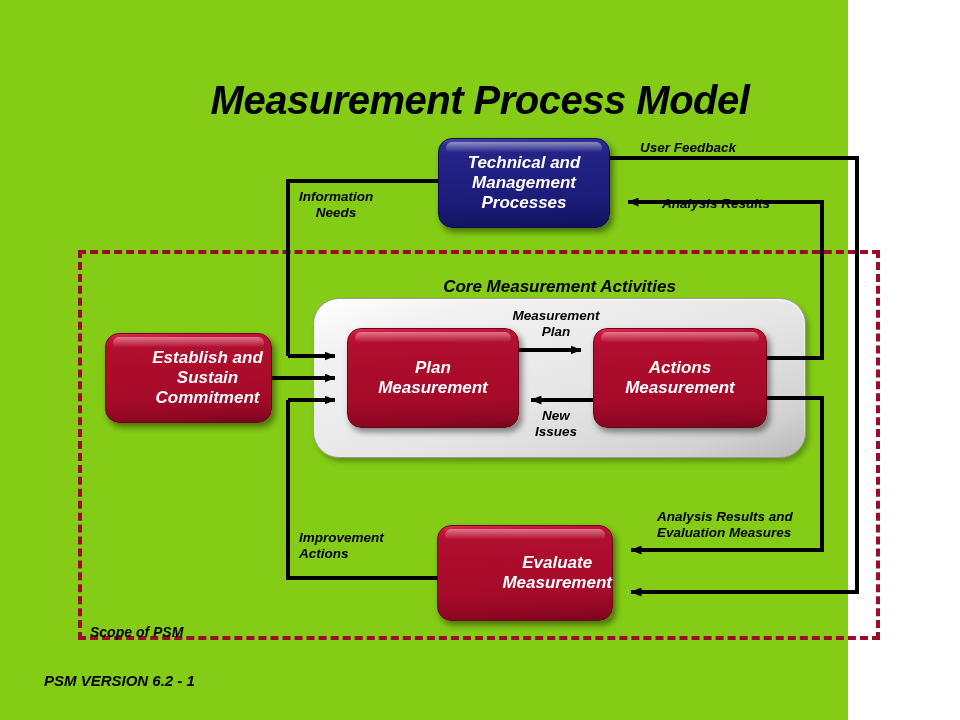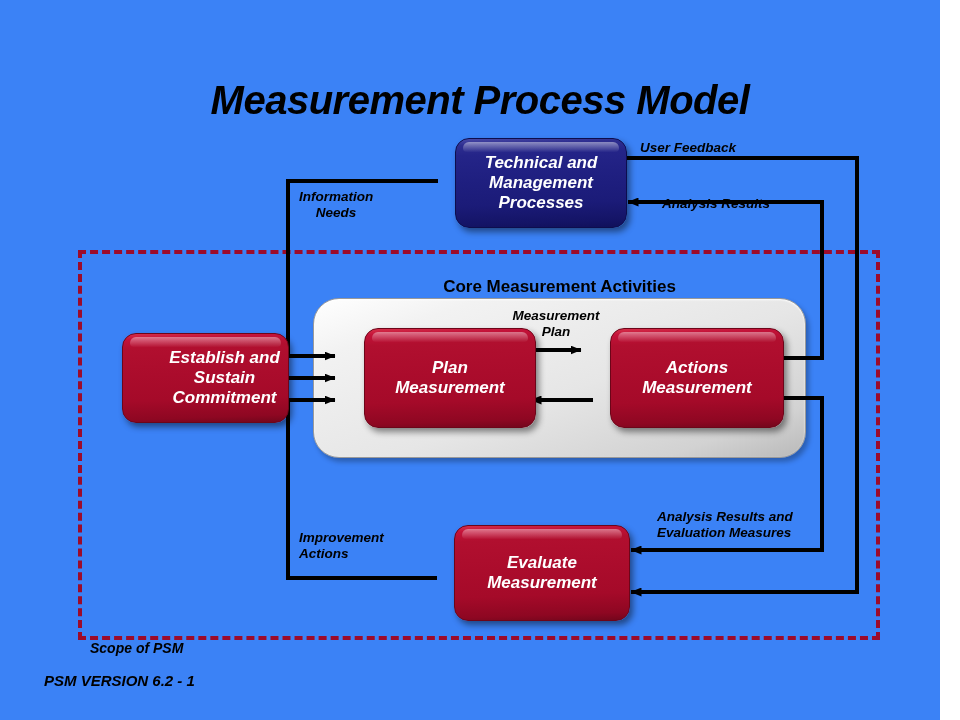--- a/index.html
+++ b/index.html
@@ -8,22 +8,22 @@
   }
   body {
     width: 960px; height: 720px;
     font-family: "Liberation Sans", sans-serif;
     overflow: hidden;
     position: relative;
   }
   #stage {
     position: absolute;
     left: 0; top: 0;
-    width: 940px; height: 720px;
-    background: #3b82f6;
+    width: 848px; height: 720px;
+    background: #84cc16;
   }
   
   .title {
     position: absolute;
     left: 0; top: 78px;
     width: 960px;
     text-align: center;
     font-size: 40px;
     font-weight: bold;
     font-style: italic;
@@ -34,21 +34,21 @@
   
   .scope-box {
     position: absolute;
     left: 78px; top: 250px;
     width: 802px; height: 390px;
     border: 4px dashed #9c0b2b;
     box-sizing: border-box;
   }
   .scope-label {
     position: absolute;
-    left: 90px; top: 640px;
+    left: 90px; top: 624px;
     font-size: 14px;
     font-weight: bold;
     font-style: italic;
     color: #000000;
     white-space: nowrap;
   }
   
   .core-container {
     position: absolute;
     left: 313px; top: 298px;
@@ -59,38 +59,38 @@
     box-sizing: border-box;
     box-shadow: 3px 4px 5px rgba(0,0,0,0.28), inset 0 1px 2px rgba(255,255,255,0.95);
   }
   .core-title {
     position: absolute;
     left: 313px; top: 277px;
     width: 493px;
     text-align: center;
     font-size: 17px;
     font-weight: bold;
+    font-style: italic;
     color: #000000;
     white-space: nowrap;
   }
   
   .node {
     position: absolute;
     border-radius: 14px;
     display: flex;
     align-items: center;
     justify-content: center;
     text-align: center;
     color: #ffffff;
     font-weight: bold;
     font-style: italic;
     line-height: 1.18;
     box-sizing: border-box;
     box-shadow: 3px 4px 6px rgba(0,0,0,0.45);
-    margin-left: 17px;
   }
   .node-red {
     background: linear-gradient(178deg,
         #d7304a 0%, #c41239 6%, #b10f2f 16%,
         #ab0c2c 45%, #a50a29 72%, #8e0722 92%, #73061c 100%);
     border: 1px solid #6d0519;
   }
   .node-red::before {
     content: "";
     position: absolute;
@@ -114,21 +114,21 @@
     border-radius: 9px 9px 6px 6px;
     background: linear-gradient(180deg, rgba(255,255,255,0.45), rgba(255,255,255,0.02));
     pointer-events: none;
   }
   .node span { position: relative; z-index: 2; }
 
   #n-tech    { left: 438px; top: 138px; width: 172px; height: 90px; font-size: 17px; }
   #n-estab   { left: 105px; top: 333px; width: 167px; height: 90px; font-size: 17px; padding-left: 38px; }
   #n-plan    { left: 347px; top: 328px; width: 172px; height: 100px; font-size: 17px; }
   #n-perform { left: 593px; top: 328px; width: 174px; height: 100px; font-size: 17px; }
-  #n-eval    { left: 437px; top: 525px; width: 176px; height: 96px; font-size: 17px; }
+  #n-eval    { left: 437px; top: 525px; width: 176px; height: 96px; font-size: 17px; justify-content: flex-end; }
 
   
   svg.wires {
     position: absolute;
     left: 0; top: 0;
     width: 960px; height: 720px;
     overflow: visible;
   }
   
   .elabel {
@@ -225,20 +225,22 @@
     <span style="white-space:pre-line">Evaluate
 Measurement</span>
   </div>
 
   <div class="elabel" id="l-info">Information
 Needs</div>
   <div class="elabel" id="l-user">User Feedback</div>
   <div class="elabel" id="l-analysis">Analysis Results</div>
   <div class="elabel" id="l-mplan">Measurement
 Plan</div>
+  <div class="elabel" id="l-newiss">New
+Issues</div>
   <div class="elabel" id="l-improve">Improvement
 Actions</div>
   <div class="elabel" id="l-arem">Analysis Results and
 Evaluation Measures</div>
 
   <div class="footer">PSM VERSION 6.2 - 1</div>
 
 </div>
 
 </body></html>

